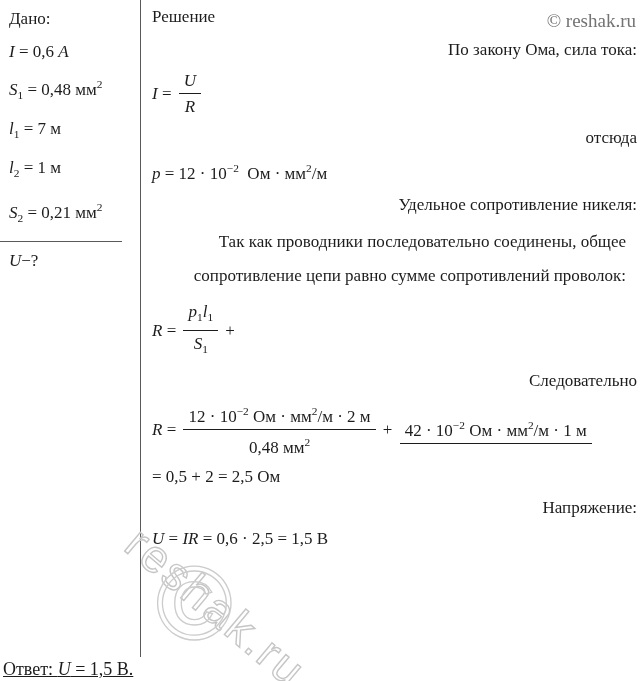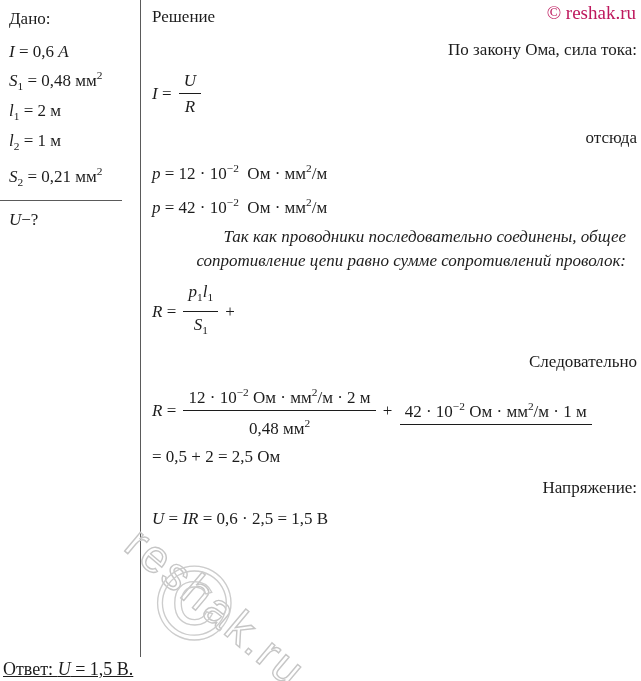--- a/index.html
+++ b/index.html
@@ -25,30 +25,30 @@
     flex: 0 0 141px;
     border-right: 1.5px solid #5a5a5a;
     padding: 6px 24px 0 9px;
   }
   .right-col {
     flex: 1;
     padding: 4px 4px 0 11px;
     min-width: 0;
   }
   .txt { margin: 10px 0; line-height: 21px; text-align: right; }
-  .wrap { line-height: 24px; max-width: 474px; margin: 4px 0; font-style: italic; }
+  .wrap { line-height: 34px; max-width: 474px; margin: 4px 0; }
   .label-line { margin: 2px 0 12px 0; line-height: 21px; }
   .mathline {
     display: flex;
     align-items: center;
     margin: 8px 0;
     line-height: 21px;
   }
   .mathline span, .mathline sup, .mathline sub { white-space: pre; }
-  .given-line { margin: 3px 0; }
+  .given-line { margin: 12px 0; }
   .it { font-style: italic; }
   sup, sub { font-size: 67%; }
   .frac {
     display: inline-flex;
     flex-direction: column;
     align-items: center;
     margin: 0 3px;
     vertical-align: middle;
   }
   .frac .num {
@@ -62,24 +62,24 @@
     text-align: center;
     padding: 2px 5px 0 5px;
   }
   .section-divider {
     border: none;
     border-top: 1.5px solid #5a5a5a;
     margin: 7px -6px 7px -9px;
   }
   .copyright {
     position: absolute;
-    top: 2px;
+    top: 10px;
     right: 5px;
     font-size: 19px;
-    color: #be185d;
+    color: #737373;
   }
   .answer-row {
     position: absolute;
     left: 3px;
     bottom: 1px;
     font-size: 18px;
   }
   .answer-row .mathline { margin: 0; text-decoration: underline; }
   .watermark-text {
     position: absolute;
@@ -120,21 +120,21 @@
     <div class="left-col">
       <div class="label-line">Дано:</div>
       <div id="given-items">
           <div class="mathline given-line">
             <span><span class="it">I</span><span> = 0,6 </span><span class="it">А</span></span>
           </div>
           <div class="mathline given-line">
             <span><span class="it">S</span><sub>1</sub><span> = 0,48 мм</span><sup>2</sup></span>
           </div>
           <div class="mathline given-line">
-            <span><span class="it">l</span><sub>1</sub><span> = 2 м</span></span>
+            <span><span class="it">l</span><sub>1</sub><span> = 7 м</span></span>
           </div>
           <div class="mathline given-line">
             <span><span class="it">l</span><sub>2</sub><span> = 1 м</span></span>
           </div>
           <div class="mathline given-line">
             <span><span class="it">S</span><sub>2</sub><span> = 0,21 мм</span><sup>2</sup></span>
           </div>
         </div>
       <hr class="section-divider">
       <div id="find-value">
@@ -149,23 +149,21 @@
       <div id="solution-lines">
           <div class="txt">По закону Ома, сила тока:</div>
           <div class="mathline">
             <span><span class="it">I</span><span> = </span></span>
             <span class="frac"><span class="num"><span class="it">U</span></span><span class="den"><span class="it">R</span></span></span>
           </div>
           <div class="txt">отсюда</div>
           <div class="mathline">
             <span><span class="it">p</span><span> = 12 · 10</span><sup>−2</sup><span>  Ом · мм</span><sup>2</sup><span>/м</span></span>
           </div>
-          <div class="mathline">
-            <span><span class="it">p</span><span> = 42 · 10</span><sup>−2</sup><span>  Ом · мм</span><sup>2</sup><span>/м</span></span>
-          </div>
+          <div class="txt">Удельное сопротивление никеля:</div>
           <div class="txt wrap">Так как проводники последовательно соединены, общее сопротивление цепи равно сумме сопротивлений проволок:</div>
           <div class="mathline">
             <span><span class="it">R</span><span> = </span></span>
             <span class="frac"><span class="num"><span class="it">p</span><sub>1</sub><span class="it">l</span><sub>1</sub></span><span class="den"><span class="it">S</span><sub>1</sub></span></span>
             <span><span> + </span></span>
           </div>
           <div class="txt">Следовательно</div>
           <div class="mathline">
             <span><span class="it">R</span><span> = </span></span>
             <span class="frac"><span class="num"><span>12 · 10</span><sup>−2</sup><span> Ом · мм</span><sup>2</sup><span>/м · 2 м</span></span><span class="den"><span>0,48 мм</span><sup>2</sup></span></span>

